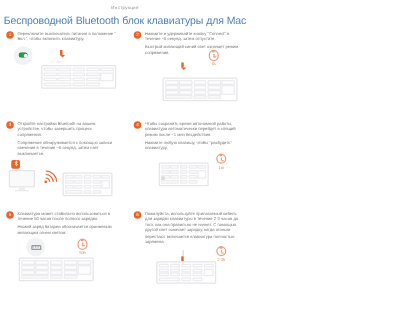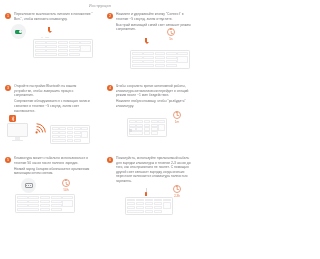--- a/index.html
+++ b/index.html
@@ -152,20 +152,21 @@
 
   
   .keyhi{position:absolute;width:3.4px;height:3.4px;background:#dcdddf;border-radius:.5px;}
 </style>
 </head>
 <body>
 
 <div class="page">
 
   <div class="kicker">Инструкция</div>
+  <div class="title">Беспроводной Bluetooth блок клавиатуры для Mac</div>
 
   <div class="steps">
 
     <div class="cell">
       <div class="head">
         <div class="badge">1</div>
         <div class="txt">
           <p>Переключите выключатель питания в положение " Вкл.", чтобы включить клавиатуру.</p>
         </div>
       </div>

